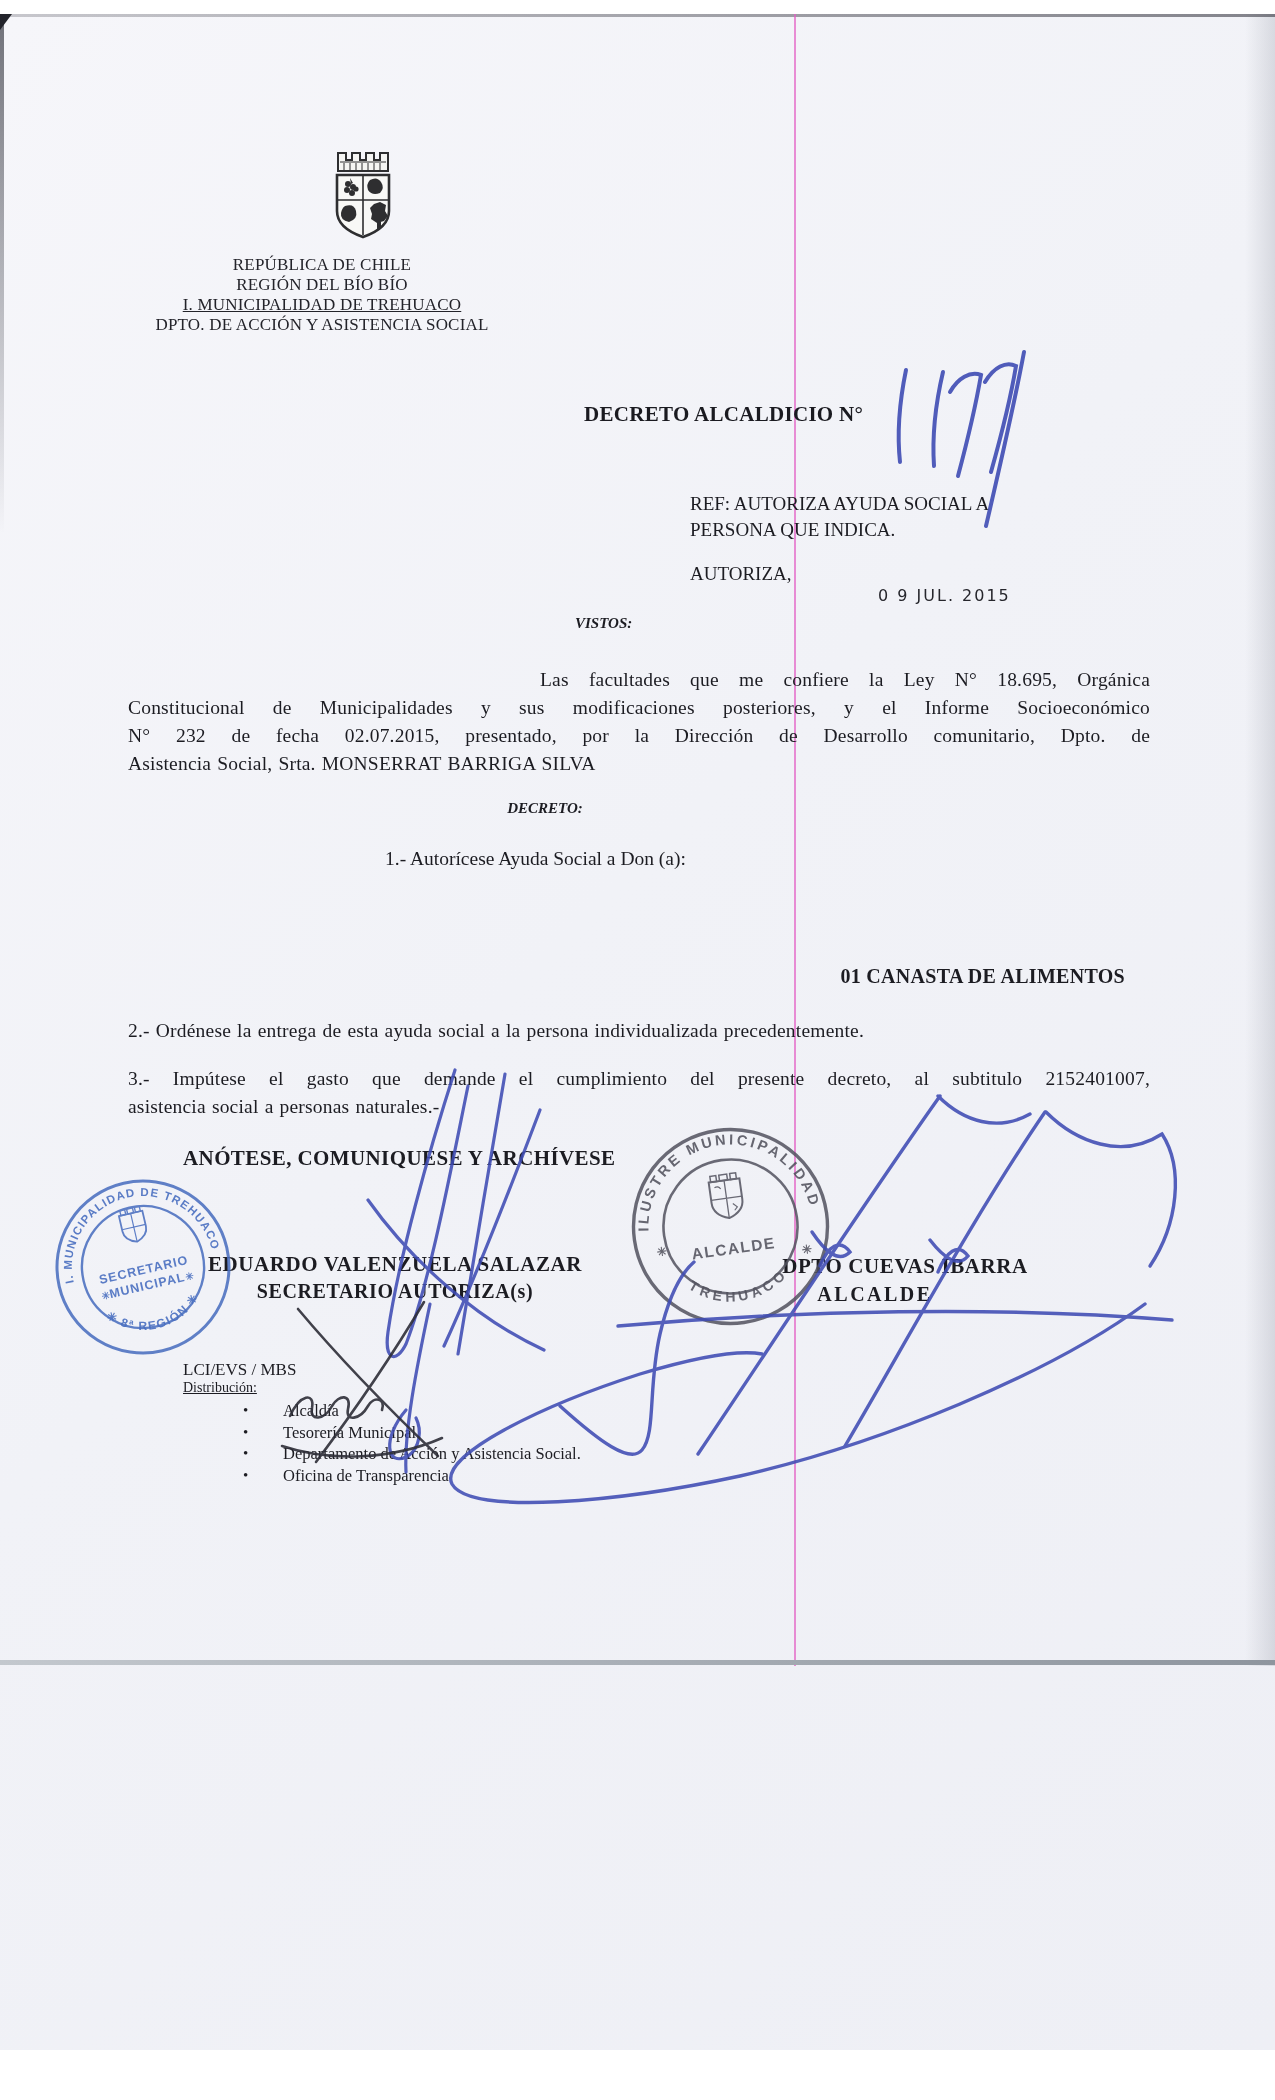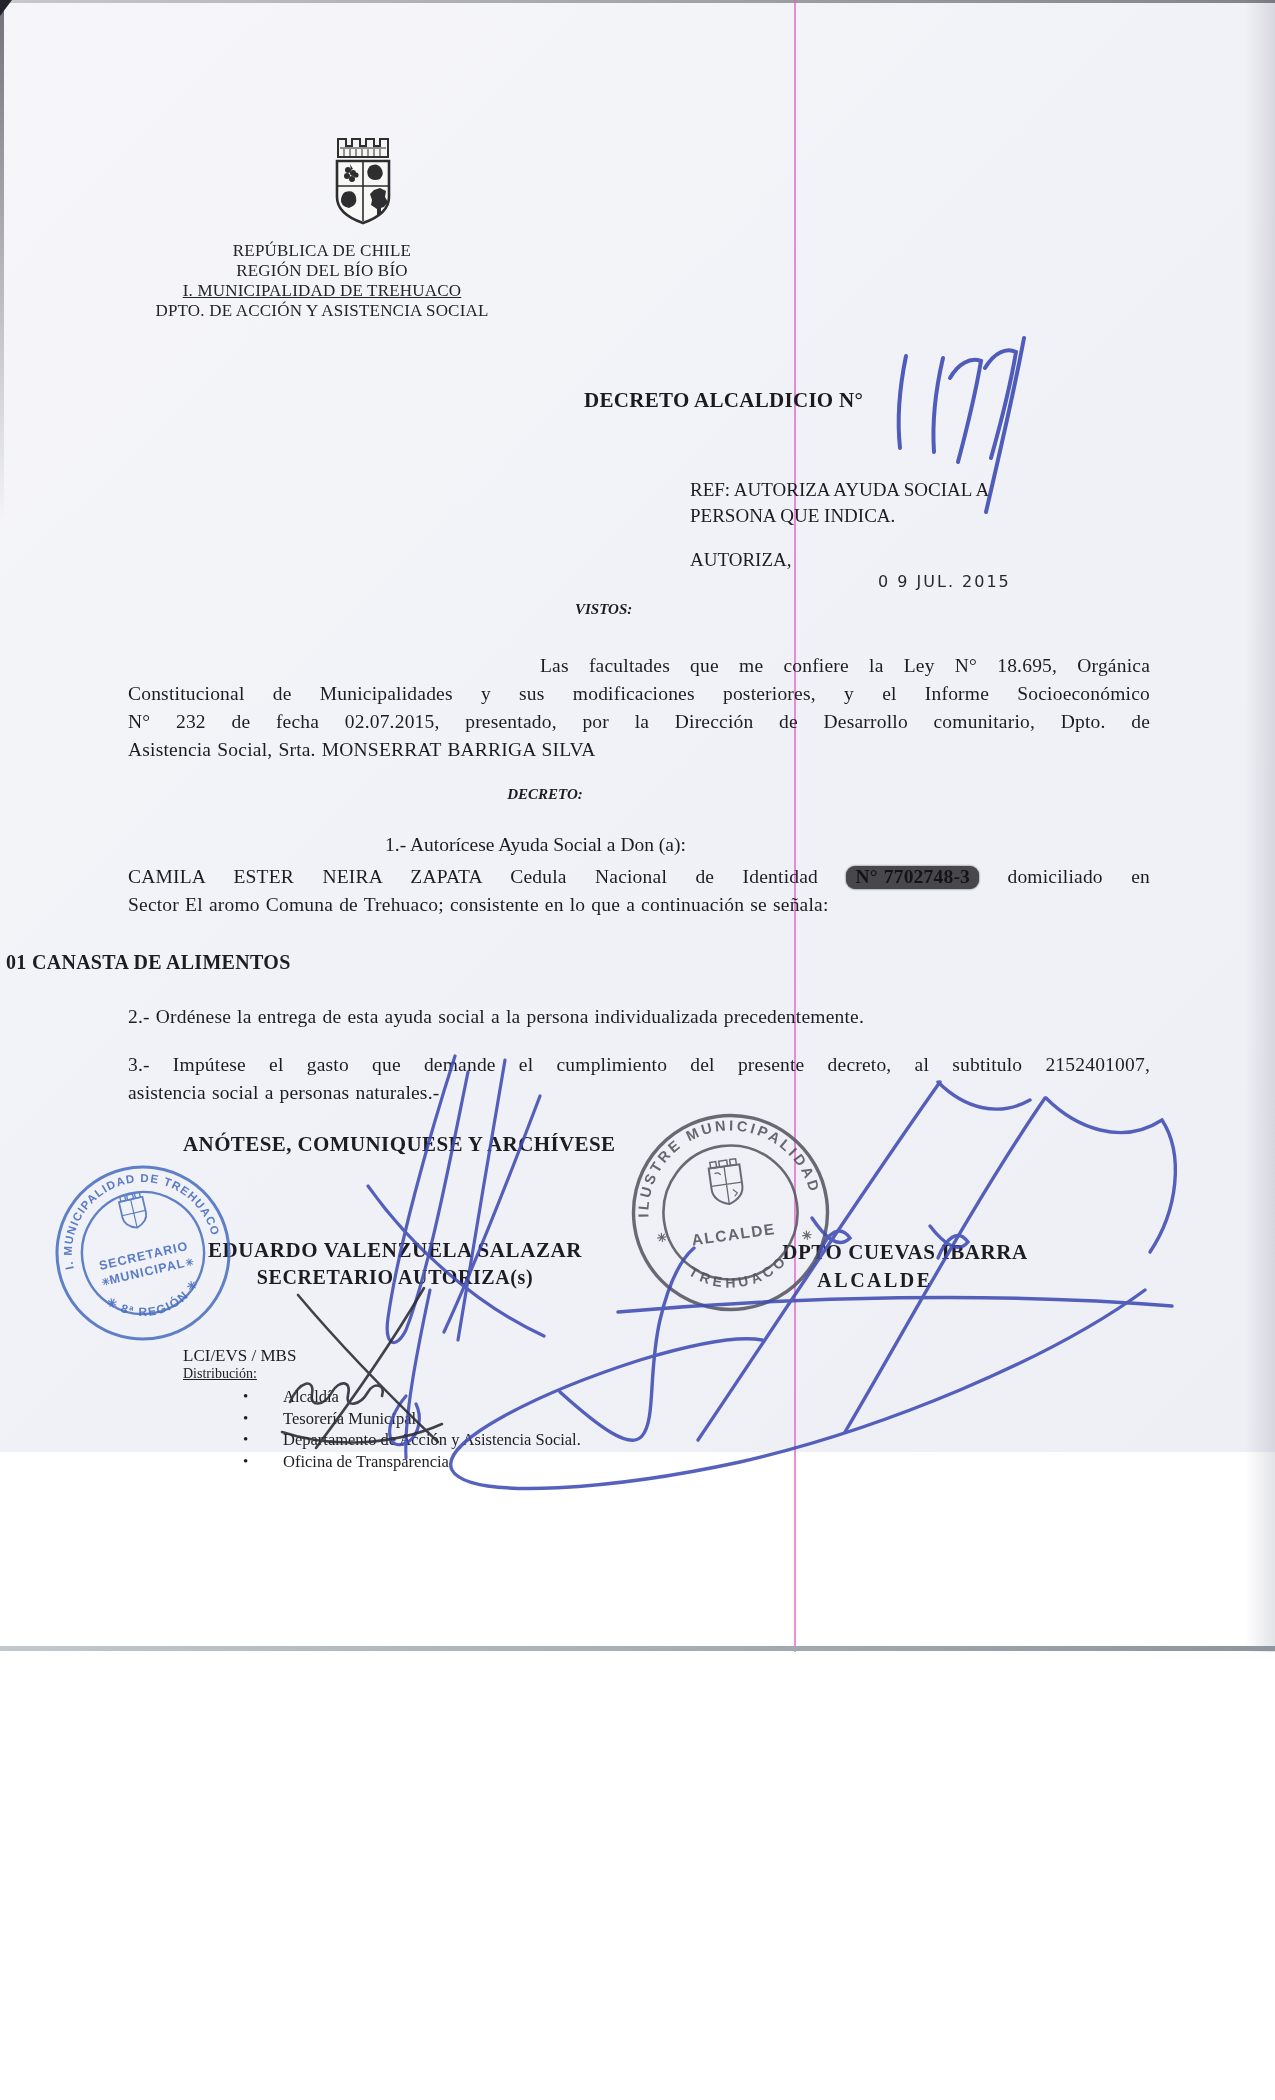--- a/index.html
+++ b/index.html
@@ -1,18 +1,18 @@
 <!DOCTYPE html>
 <html><head>
 <meta charset="utf-8">
 <style>
   html,body{margin:0;padding:0;background:#e8e8e8;}
   .page{position:relative;width:1275px;height:2100px;background:#ffffff;overflow:hidden;
         font-family:"Liberation Serif",serif;color:#1c1c22;}
-  .scan{position:absolute;left:0;top:0;width:1275px;height:1452px;
+  .scan{position:absolute;left:0;top:14px;width:1275px;height:2036px;
         background:linear-gradient(135deg,#f6f6fa 0%,#f1f2f7 45%,#eeeff5 100%);}
   .scan-shadow-right{position:absolute;right:0;top:0;width:30px;height:1652px;
         background:linear-gradient(to left,rgba(110,115,130,.20),rgba(110,115,130,0));}
   .scan-shadow-top{position:absolute;left:0;top:0;width:1275px;height:3px;
         background:linear-gradient(to right,rgba(60,60,70,.25),rgba(40,40,50,.55));}
   .scan-edge-left{position:absolute;left:0;top:0;width:4px;height:520px;
         background:linear-gradient(to bottom,rgba(40,42,52,.65),rgba(40,42,52,0));}
   .scan-corner{position:absolute;left:0;top:0;width:12px;height:16px;background:#23242b;
         clip-path:polygon(0 0,100% 0,0 100%);}
   .fold-line{position:absolute;left:794px;top:0;width:2px;height:1652px;background:#e25fc5;opacity:.7;}
@@ -28,21 +28,21 @@
   .datestamp{left:878px;top:572px;font-family:"DejaVu Sans",sans-serif;font-weight:normal;
         font-size:16px;letter-spacing:2px;color:#26262c;transform:scaleY(1.04);}
   .vistos-label,.decreto-label{font-size:15px;font-weight:bold;font-style:italic;}
   .vistos-label{left:575px;top:601px;}
   .decreto-label{left:0;top:786px;width:1090px;text-align:center;}
   .para{left:128px;width:1022px;font-size:19.5px;}
   .line{text-align:justify;text-align-last:justify;letter-spacing:.2px;word-spacing:1px;height:28px;}
   .line.last{text-align-last:left;}
   .indent1{padding-left:412px;}
   .item1{left:385px;top:834px;font-size:19.5px;}
-  .benefit{left:0;top:951px;width:1125px;text-align:left;font-size:20px;font-weight:bold;letter-spacing:.3px;padding-left:6px;}
+  .benefit{left:0;top:951px;width:1125px;text-align:right;font-size:20px;font-weight:bold;letter-spacing:.3px;}
   .redact{display:inline-block;background:#47474c;color:#141418;border-radius:9px;
         padding:0 9px 1px 9px;font-weight:bold;box-shadow:0 0 2px rgba(20,20,25,.8);}
   .closing{left:183px;top:1132px;font-size:21px;font-weight:bold;letter-spacing:.4px;}
   .sig-left{left:150px;top:1238px;width:490px;text-align:center;font-weight:bold;}
   .sig-left .nm{font-size:21px;letter-spacing:.6px;}
   .sig-left .rl{font-size:20px;letter-spacing:.6px;margin-top:3px;}
   .sig-right{left:705px;top:1240px;width:400px;text-align:center;font-weight:bold;}
   .sig-right .nm{font-size:21px;letter-spacing:.6px;}
   .sig-right .rl{font-size:20px;letter-spacing:2.5px;margin-top:4px;padding-right:60px;}
   .initials{left:183px;top:1346px;font-size:17px;}
@@ -112,28 +112,20 @@
     <div class="t para" style="top:655px;">
       <div class="line indent1">Las facultades que me confiere la Ley N° 18.695, Orgánica</div>
       <div class="line">Constitucional de Municipalidades y sus modificaciones posteriores, y el Informe Socioeconómico</div>
       <div class="line">N° 232 de fecha 02.07.2015, presentado, por la Dirección de Desarrollo comunitario, Dpto. de</div>
       <div class="line last">Asistencia Social, Srta. MONSERRAT BARRIGA SILVA</div>
     </div>
 
     <div class="t decreto-label">DECRETO:</div>
     <div class="t item1">1.-  Autorícese Ayuda Social a Don (a):</div>
 
-    <div class="t para" style="top:866px;">
-      <div class="line">
-        <span>CAMILA ESTER NEIRA ZAPATA Cedula Nacional de Identidad</span>
-        <span class="redact">N° 7702748-3</span>
-        <span>domiciliado en</span>
-      </div>
-      <div class="line last">Sector El aromo  Comuna de  Trehuaco; consistente en lo que a continuación se señala:</div>
-    </div>
 
     <div class="t benefit">01 CANASTA DE ALIMENTOS</div>
 
     <div class="t para" style="top:1006px;">
       <div class="line last">2.- Ordénese la entrega de esta ayuda social a la persona individualizada precedentemente.</div>
     </div>
 
     <div class="t para" style="top:1054px;">
       <div class="line">3.- Impútese el gasto que demande el cumplimiento del presente decreto, al subtitulo 2152401007,</div>
       <div class="line last">asistencia social a personas naturales.-</div>

